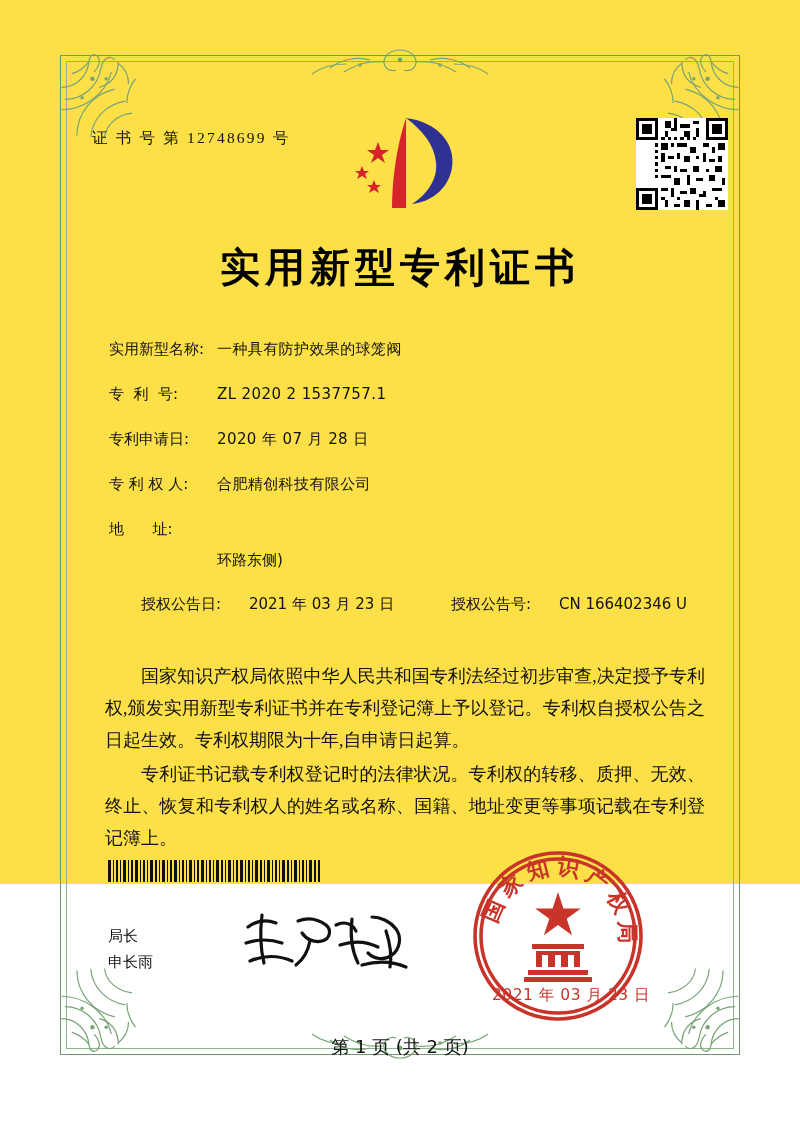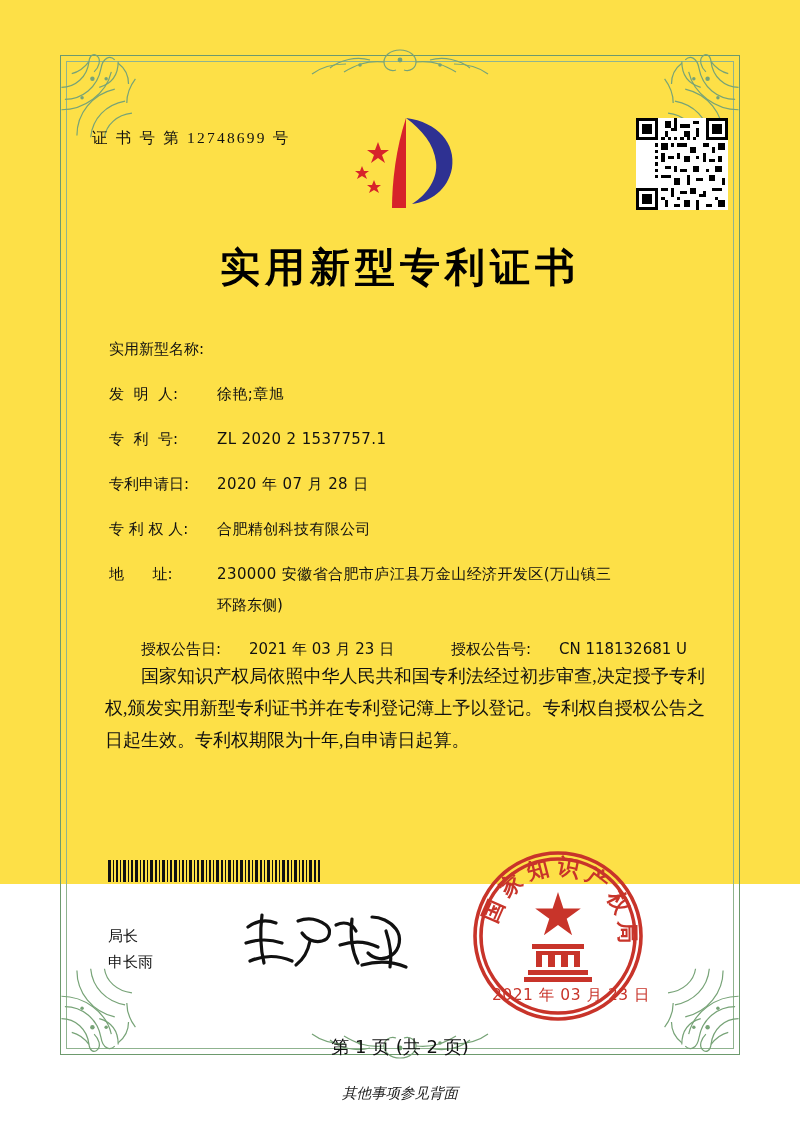--- a/index.html
+++ b/index.html
@@ -463,59 +463,56 @@
       </g>
     </svg>
   </div>
 
   <div class="cert-title">实用新型专利证书</div>
 
   <div class="fields">
 
     <div class="field-row">
       <div class="field-label">实用新型名称:</div>
+      <div class="field-value">一种具有防护效果的球笼阀</div>
     </div>
 
-    <div class="field-row">
-      <div class="field-label">发  明  人:</div>
-      <div class="field-value">徐艳;章旭</div>
-    </div>
 
     <div class="field-row">
       <div class="field-label">专  利  号:</div>
       <div class="field-value">ZL 2020 2 1537757.1</div>
     </div>
 
     <div class="field-row">
       <div class="field-label">专利申请日:</div>
       <div class="field-value">2020 年 07 月 28 日</div>
     </div>
 
     <div class="field-row">
       <div class="field-label">专 利 权 人:</div>
       <div class="field-value">合肥精创科技有限公司</div>
     </div>
 
     <div class="field-row">
       <div class="field-label">地      址:</div>
-      <div class="field-value">230000 安徽省合肥市庐江县万金山经济开发区(万山镇三</div>
     </div>
     <div class="sub-line">环路东侧)</div>
 
     <div class="field-row two-col">
       <div class="field-label">授权公告日:</div>
       <div class="field-value2" style="width:180px">2021 年 03 月 23 日</div>
       <div class="field-label2">授权公告号:</div>
-      <div class="field-value2">CN 118132681 U</div>
+      <div class="field-value2">CN 166402346 U</div>
     </div>
 
   </div>
 
   <div class="paragraphs">
     <p>国家知识产权局依照中华人民共和国专利法经过初步审查,决定授予专利权,颁发实用新型专利证书并在专利登记簿上予以登记。专利权自授权公告之日起生效。专利权期限为十年,自申请日起算。</p>
+    <p>专利证书记载专利权登记时的法律状况。专利权的转移、质押、无效、终止、恢复和专利权人的姓名或名称、国籍、地址变更等事项记载在专利登记簿上。</p>
   </div>
 
   <div class="barcode">
     <svg viewBox="0 0 212 22" shape-rendering="crispEdges">
       <g fill="#111111">
         <rect x="0" y="0" width="3" height="22"></rect>
           <rect x="5" y="0" width="1" height="22"></rect>
         <rect x="8" y="0" width="2" height="22"></rect>
           <rect x="12" y="0" width="1" height="22"></rect>
         <rect x="15" y="0" width="3" height="22"></rect>
@@ -619,15 +616,14 @@
       </defs>
       <text fill="#c8342a" font-size="22" font-weight="bold" font-family="DejaVu Sans, sans-serif" letter-spacing="6">
         <textPath href="#sealArc" startOffset="6%">国家知识产权局</textPath>
       </text>
     </svg>
   </div>
 
   <div class="seal-date">2021 年 03 月 23 日</div>
 
   <div class="page-footer">第 1 页 (共 2 页)</div>
-  <div class="back-note">其他事项参见背面</div>
 
 </div>
 
 </body></html>

